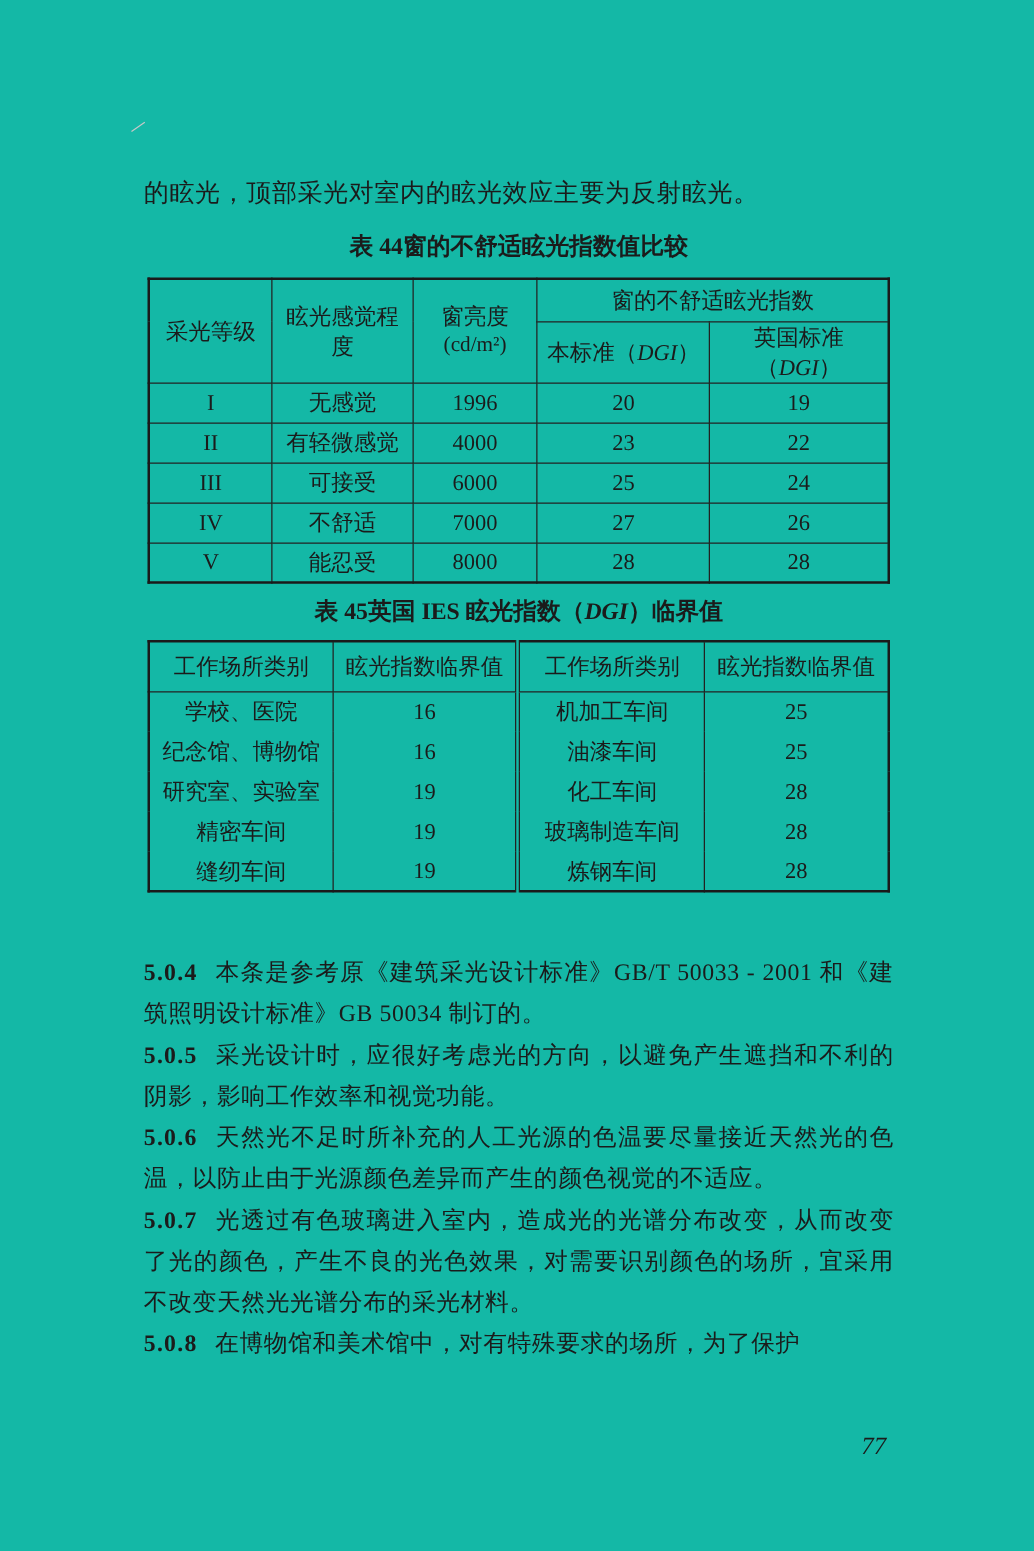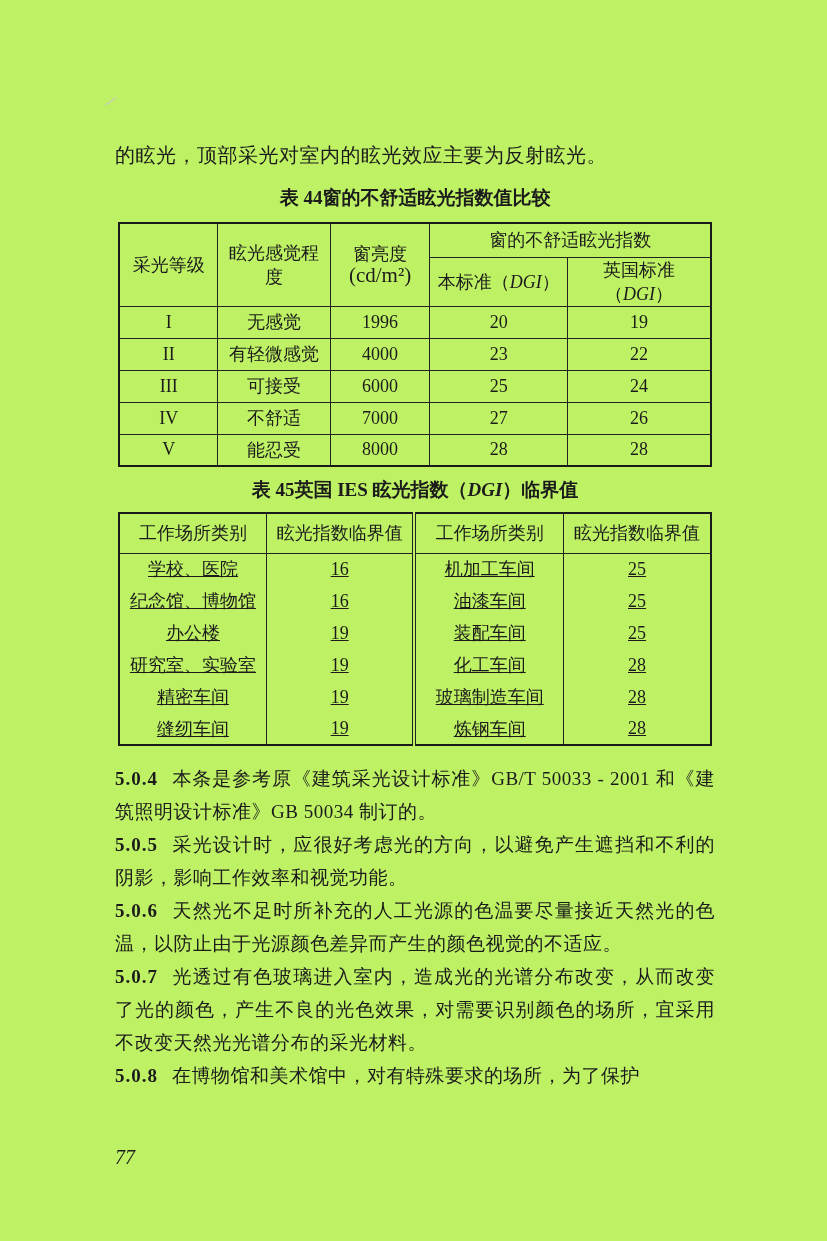--- a/index.html
+++ b/index.html
@@ -10,21 +10,21 @@
   body {
     width: 827px;
     height: 1241px;
     font-family: "Liberation Serif", "DejaVu Serif", serif;
     color: #1b1b1b;
   }
   .page {
     position: relative;
     width: 827px;
     height: 1241px;
-    background: #bef264;
+    background: #14b8a6;
     overflow: hidden;
   }
   .scan-artifact {
     position: absolute;
     left: 104px;
     top: 101px;
     width: 13px;
     height: 1px;
     background: #c8c8c8;
     transform: rotate(-35deg);
@@ -67,28 +67,28 @@
     padding: 0 2px;
     vertical-align: middle;
     border: 1px solid #222222;
   }
 
   
   .t44 { top: 222px; }
   .t44 tr.hdr1 { height: 34px; }
   .t44 tr.hdr2 { height: 38px; }
   .t44 tr.body { height: 32px; }
-  .t44 .unit-line { font-size: 21px; line-height: 19px; }
+  .t44 .unit-line { font-size: 17px; line-height: 19px; }
   .t44 .lum-line { line-height: 22px; font-family: Liberation Mono, monospace; }
 
   
   .t45 { top: 512px; text-align: center; }
   .t45 tr.hdr { height: 40px; }
   .t45 tr.body { height: 32px; }
-  .t45 tr.body td { border-top: none; border-bottom: none; text-decoration: underline; }
+  .t45 tr.body td { border-top: none; border-bottom: none; }
   .t45 td.dbl { border-left: 4px double #222222; }
 
   
   .clauses {
     position: absolute;
     left: 115px;
     top: 762px;
     width: 600px;
   }
   .clauses p {
@@ -101,21 +101,21 @@
   .clause-num {
     font-weight: bold;
     margin-right: 14px;
     letter-spacing: 1px;
   }
   .page-number {
     position: absolute;
     left: 115px;
     top: 1146px;
     width: 594px;
-    text-align: left;
+    text-align: right;
     font-size: 20px;
     font-style: italic;
     padding-right: 4px;
   }
 </style>
 </head>
 <body>
 
 <div class="page">
 
@@ -211,26 +211,20 @@
         <td class="dbl">机加工车间</td>
         <td>25</td>
       </tr>
       <tr class="body">
         <td>纪念馆、博物馆</td>
         <td>16</td>
         <td class="dbl">油漆车间</td>
         <td>25</td>
       </tr>
       <tr class="body">
-        <td>办公楼</td>
-        <td>19</td>
-        <td class="dbl">装配车间</td>
-        <td>25</td>
-      </tr>
-      <tr class="body">
         <td>研究室、实验室</td>
         <td>19</td>
         <td class="dbl">化工车间</td>
         <td>28</td>
       </tr>
       <tr class="body">
         <td>精密车间</td>
         <td>19</td>
         <td class="dbl">玻璃制造车间</td>
         <td>28</td>

